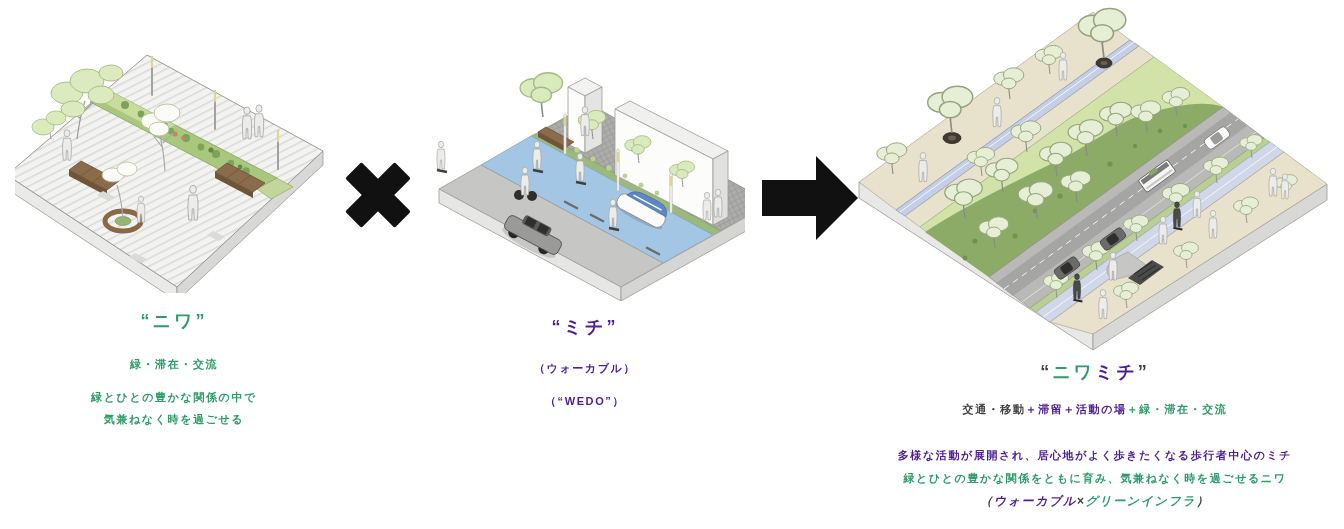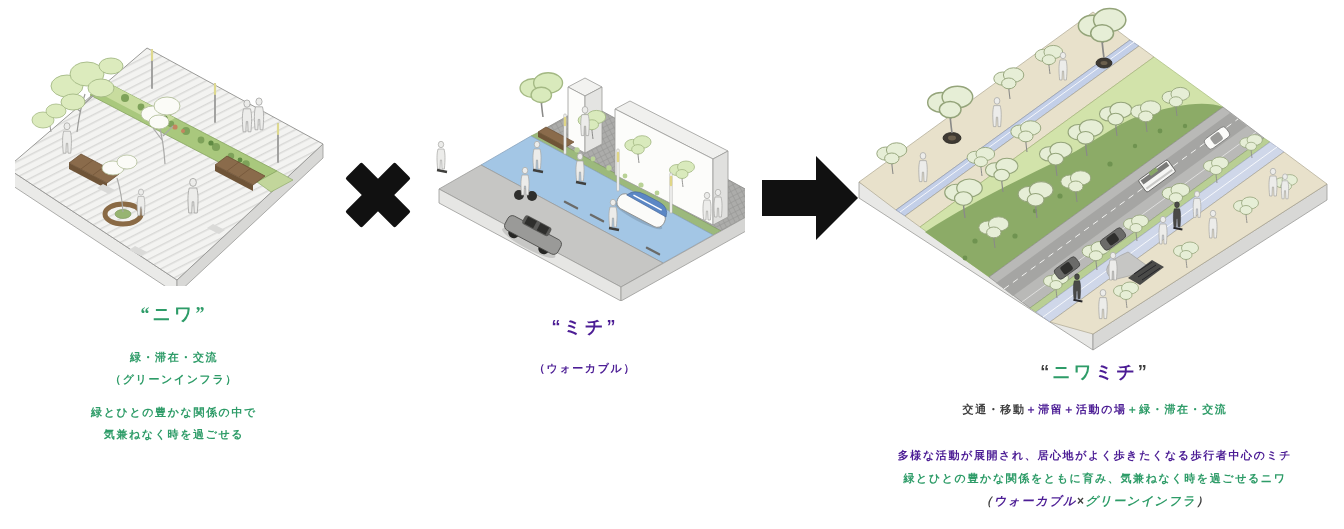--- a/index.html
+++ b/index.html
@@ -14,21 +14,21 @@
   .orange{color:#4c1d95;}
   .dark{color:#3F3F3F;}
   svg{display:block;}
   .op{position:absolute;}
 </style>
 </head>
 <body>
 
 <div id="stage">
 
-  <div class="panel" style="left:15px;top:36px;width:318px;font-family:Liberation Serif, serif;">
+  <div class="panel" style="left:15px;top:43px;width:318px;">
     <svg width="318" height="250" viewBox="0 0 318 250">
       <defs>
         <pattern id="pvL" width="7" height="7" patternUnits="userSpaceOnUse" patternTransform="rotate(-27)">
           <rect width="7" height="7" fill="#f3f3f1"></rect>
             <rect width="7" height="1.5" fill="#d9d9d7"></rect>
         </pattern>
         <g id="psnL">
             <ellipse cx="0" cy="-12.5" rx="2.7" ry="3.2"></ellipse>
           <path d="M-3,-8 C-4.4,-3 -4.2,3 -3.4,12 L-1,12 L-0.6,3 L0.6,3 L1,12 L3.4,12 C4.2,3 4.4,-3 3,-8 Z"></path>
           </g>
@@ -134,21 +134,20 @@
         <use href="#psnL" transform="translate(232,82) scale(1.15)"></use>
         <use href="#psnL" transform="translate(244,80) scale(1.15)"></use>
         <use href="#psnL" transform="translate(178,162) scale(1.25)"></use>
         <use href="#psnL" transform="translate(126,168) scale(0.95)"></use>
       </g>
     </svg>
     <div class="txt" style="margin-top:16px;">
       <div class="title green">“ニワ”</div>
       <div style="height:20px;"></div>
       <div class="line green">緑・滞在・交流</div>
-      <div class="line green">（グリーンインフラ）</div>
       <div class="gap"></div>
       <div class="line green">緑とひとの豊かな関係の中で</div>
       <div class="line green">気兼ねなく時を過ごせる</div>
     </div>
   </div>
 
   <div class="op" style="left:341px;top:156px;">
     <svg width="74" height="78" viewBox="0 0 74 78">
       <g transform="translate(37,39)" fill="#111111">
         <rect x="-35" y="-11.5" width="70" height="23" rx="2" transform="rotate(45)"></rect>
@@ -282,20 +281,21 @@
         <use href="#psnM" transform="translate(160,68) scale(1.05)"></use>
         <use href="#psnM" transform="translate(282,153) scale(1)"></use>
         <use href="#psnM" transform="translate(293,150) scale(1)"></use>
       </g>
     </svg>
     <div class="txt" style="margin-top:14px;">
       <div class="title orange">“ミチ”</div>
       <div style="height:18px;"></div>
       <div class="line orange">（ウォーカブル）</div>
       <div class="gap"></div>
+      <div class="line orange">（“WEDO”）</div>
     </div>
   </div>
 
   <div class="op" style="left:762px;top:154px;">
     <svg width="97" height="88" viewBox="0 0 97 88">
       <polygon points="0,26 54,26 54,2 96,44 54,86 54,62 0,62" fill="#111111"></polygon>
     </svg>
   </div>
 
   <div class="panel" style="left:845px;top:6px;width:500px;">

